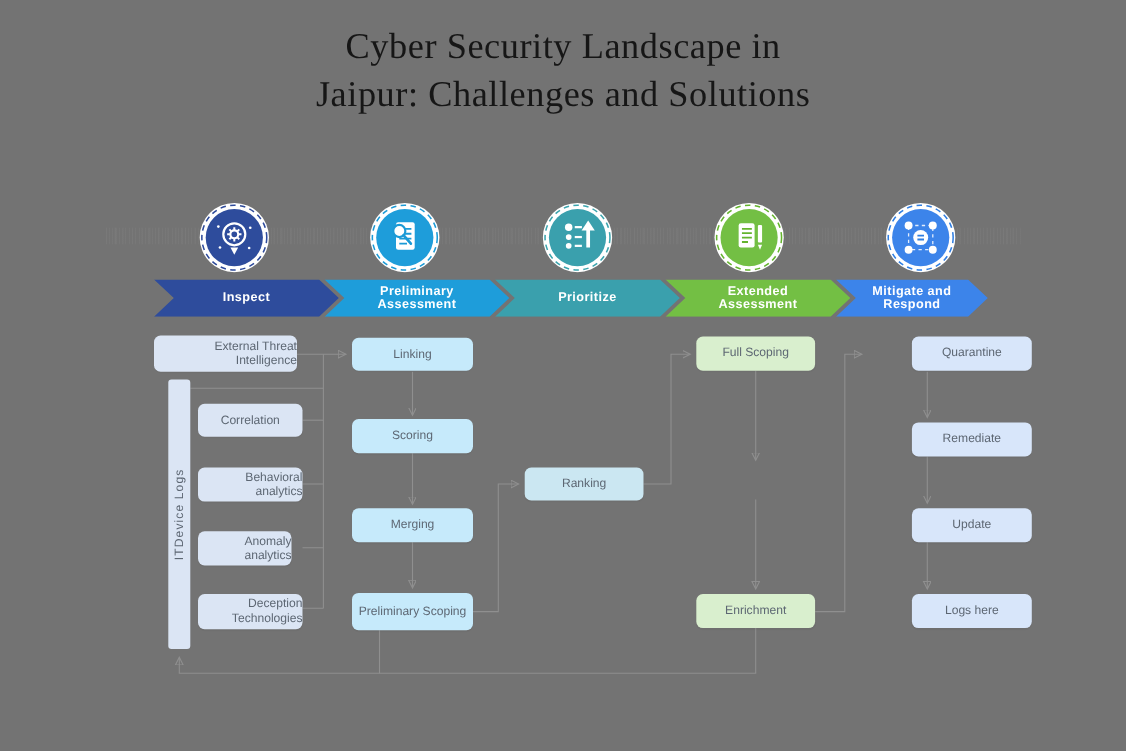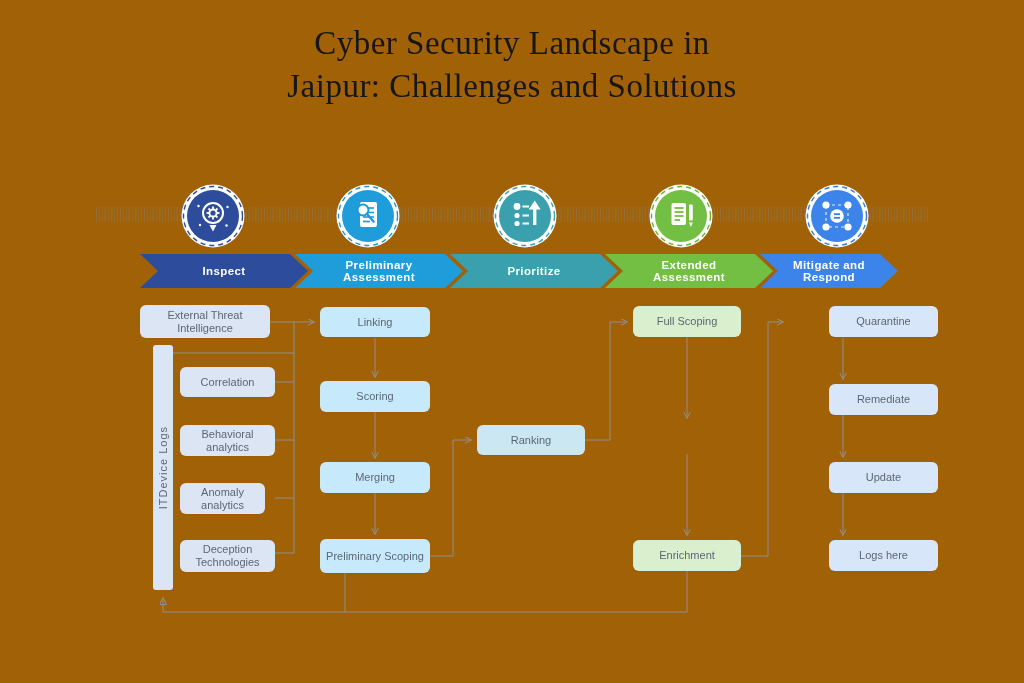--- a/index.html
+++ b/index.html
@@ -1,16 +1,16 @@
 <!DOCTYPE html>
 <html><head>
 <meta charset="utf-8">
 <style>
   html,body{margin:0;padding:0;background:#fff;}
-  #page{position:relative;width:1024px;height:683px;background:#a16207;overflow:hidden;
+  #page{position:relative;width:1024px;height:683px;background:#737373;overflow:hidden;
         font-family:"Liberation Sans",sans-serif;}
 
   
   .title{position:absolute;left:0;top:22px;width:1024px;text-align:center;
          font-family:"Liberation Serif",serif;font-weight:400;color:#161616;
          font-size:33px;line-height:43px;letter-spacing:.5px;}
 
   
   .hatch{position:absolute;left:96px;top:207px;width:832px;height:15px;
     background:
@@ -26,21 +26,21 @@
   .stage-label{position:absolute;top:254px;height:34px;width:150px;
     display:flex;flex-direction:column;align-items:center;justify-content:center;
     color:#fff;font-size:11.5px;font-weight:bold;line-height:12.5px;letter-spacing:.4px;
     text-align:center;pointer-events:none;}
   .stage-label span:empty{display:none;}
 
   
   .node{position:absolute;border-radius:6px;display:flex;align-items:center;justify-content:center;
     text-align:center;font-size:11px;line-height:13px;color:#5d6773;
     box-shadow:0 1px 1px rgba(0,0,0,.04);}
-  .c-lav{background:#dbe5f4;}
+  .c-lav{background:#dbe5f4;text-align:right;}
   .c-cyan{background:#c6eafb;}
   .c-rank{background:#cbe7f2;}
   .c-green{background:#d9efce;}
   .c-blue{background:#d8e6fa;margin-left:40px;}
 
   .vbar{position:absolute;left:153px;top:345px;width:20px;height:245px;background:#dbe5f4;
     border-radius:3px;display:flex;align-items:center;justify-content:center;}
   .vbar span{writing-mode:vertical-rl;transform:rotate(180deg);font-size:11px;color:#5d6773;
     letter-spacing:1px;white-space:nowrap;}
 

